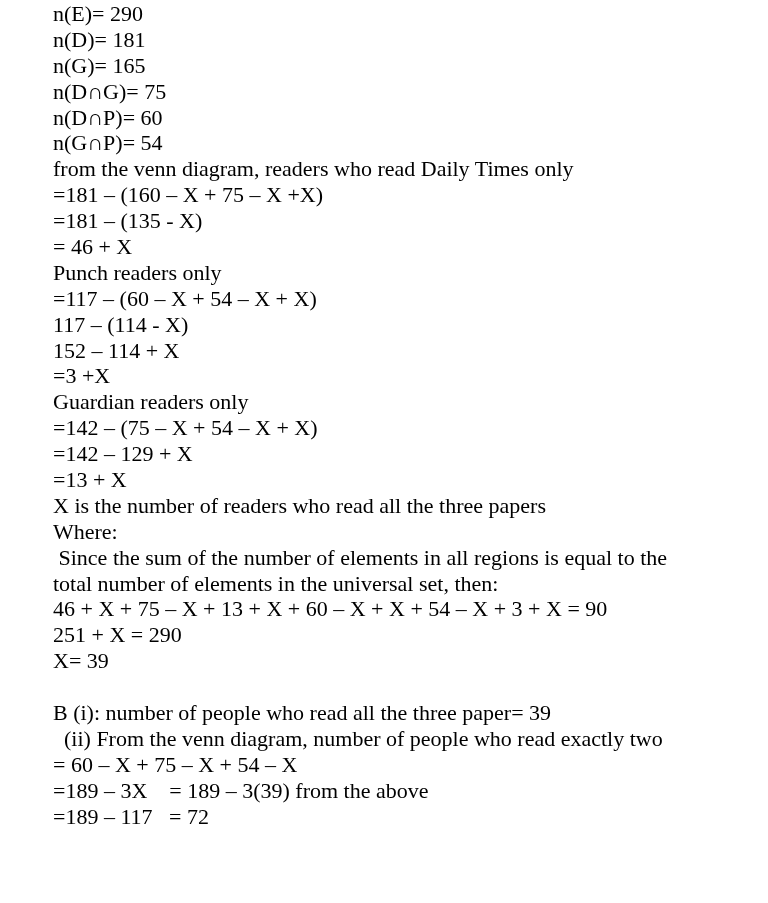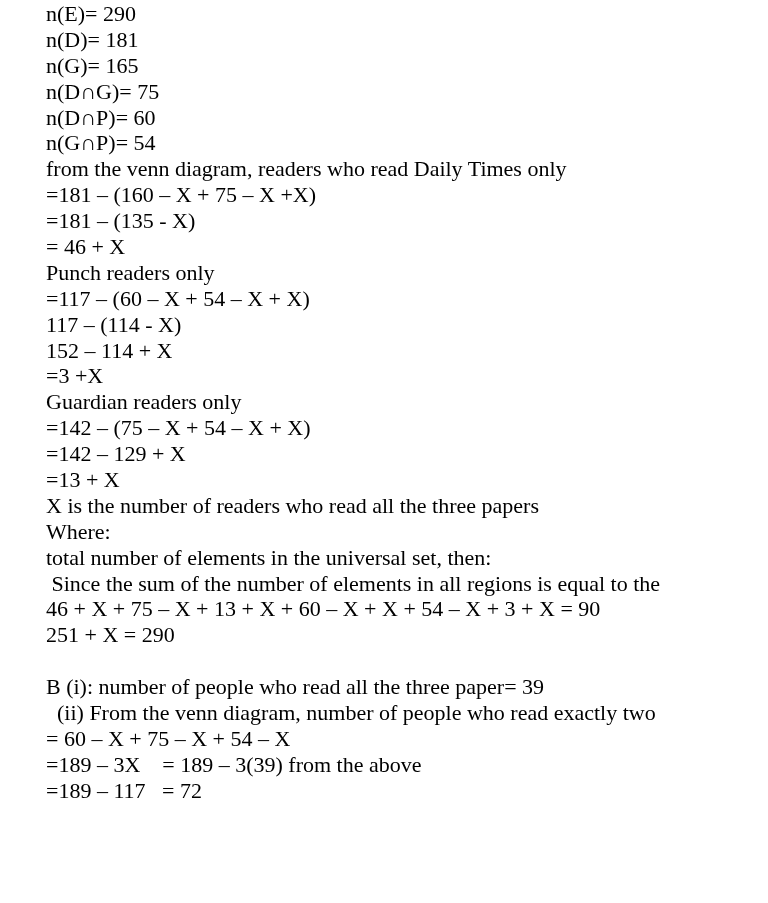--- a/index.html
+++ b/index.html
@@ -24,21 +24,21 @@
   }
   .line {
     white-space: pre;
     height: 25.9px;
     overflow: visible;
   }
 </style>
 </head>
 <body>
 
-<div class="page" style="background: rgb(255, 255, 255); color: rgb(0, 0, 0);">
+<div class="page" style="background: rgb(255, 255, 255); color: rgb(0, 0, 0); padding-left: 7px;">
   <div class="doc">
       <div class="line">n(E)= 290</div>
       <div class="line">n(D)= 181</div>
       <div class="line">n(G)= 165</div>
       <div class="line">n(D∩G)= 75</div>
       <div class="line">n(D∩P)= 60</div>
       <div class="line">n(G∩P)= 54</div>
       <div class="line">from the venn diagram, readers who read Daily Times only</div>
       <div class="line">=181 – (160 – X + 75 – X +X)</div>
       <div class="line">=181 – (135 - X)</div>
@@ -47,24 +47,25 @@
       <div class="line">=117 – (60 – X + 54 – X + X)</div>
       <div class="line">117 – (114 - X)</div>
       <div class="line">152 – 114 + X</div>
       <div class="line">=3 +X</div>
       <div class="line">Guardian readers only</div>
       <div class="line">=142 – (75 – X + 54 – X + X)</div>
       <div class="line">=142 – 129 + X</div>
       <div class="line">=13 + X</div>
       <div class="line">X is the number of readers who read all the three papers</div>
       <div class="line">Where:</div>
+      <div class="line"> Since the sum of the number of elements in all regions is equal to the</div>
       <div class="line">total number of elements in the universal set, then:</div>
-      <div class="line"> Since the sum of the number of elements in all regions is equal to the</div>
       <div class="line">46 + X + 75 – X + 13 + X + 60 – X + X + 54 – X + 3 + X = 90</div>
       <div class="line">251 + X = 290</div>
+      <div class="line">X= 39</div>
       <div class="line"></div>
       <div class="line">B (i): number of people who read all the three paper= 39</div>
       <div class="line">  (ii) From the venn diagram, number of people who read exactly two</div>
       <div class="line">= 60 – X + 75 – X + 54 – X</div>
       <div class="line">=189 – 3X    = 189 – 3(39) from the above</div>
       <div class="line">=189 – 117   = 72</div>
     </div>
 </div>
 
 </body></html>

